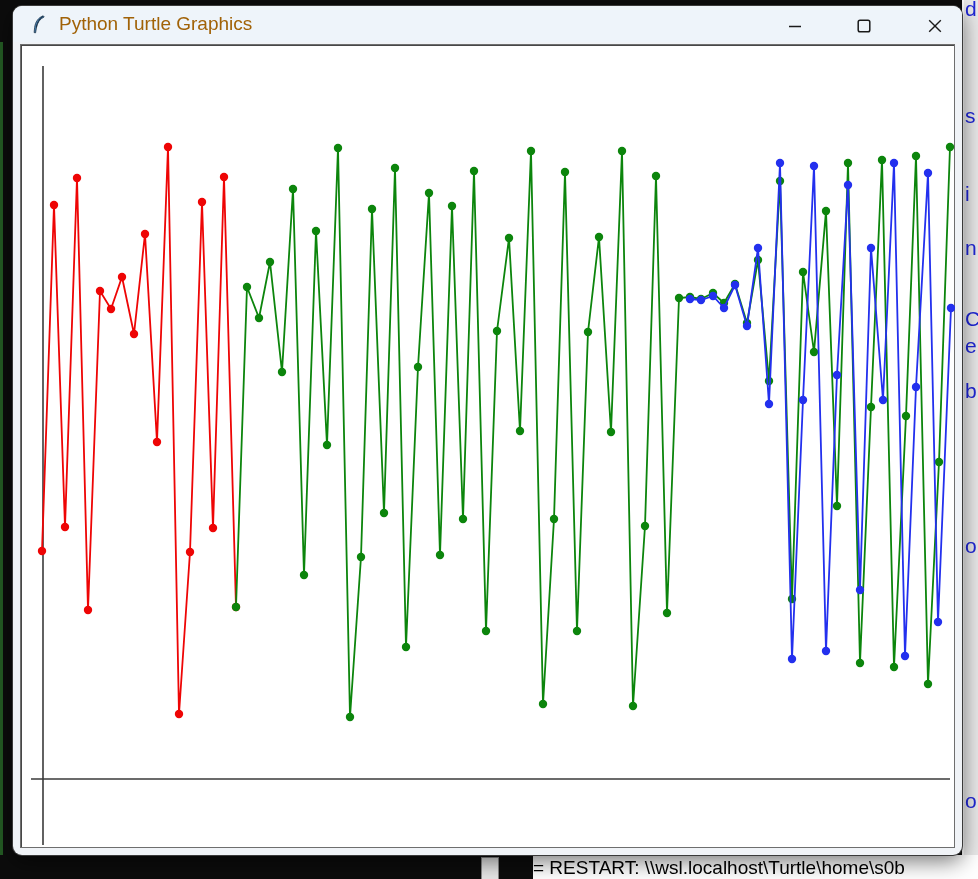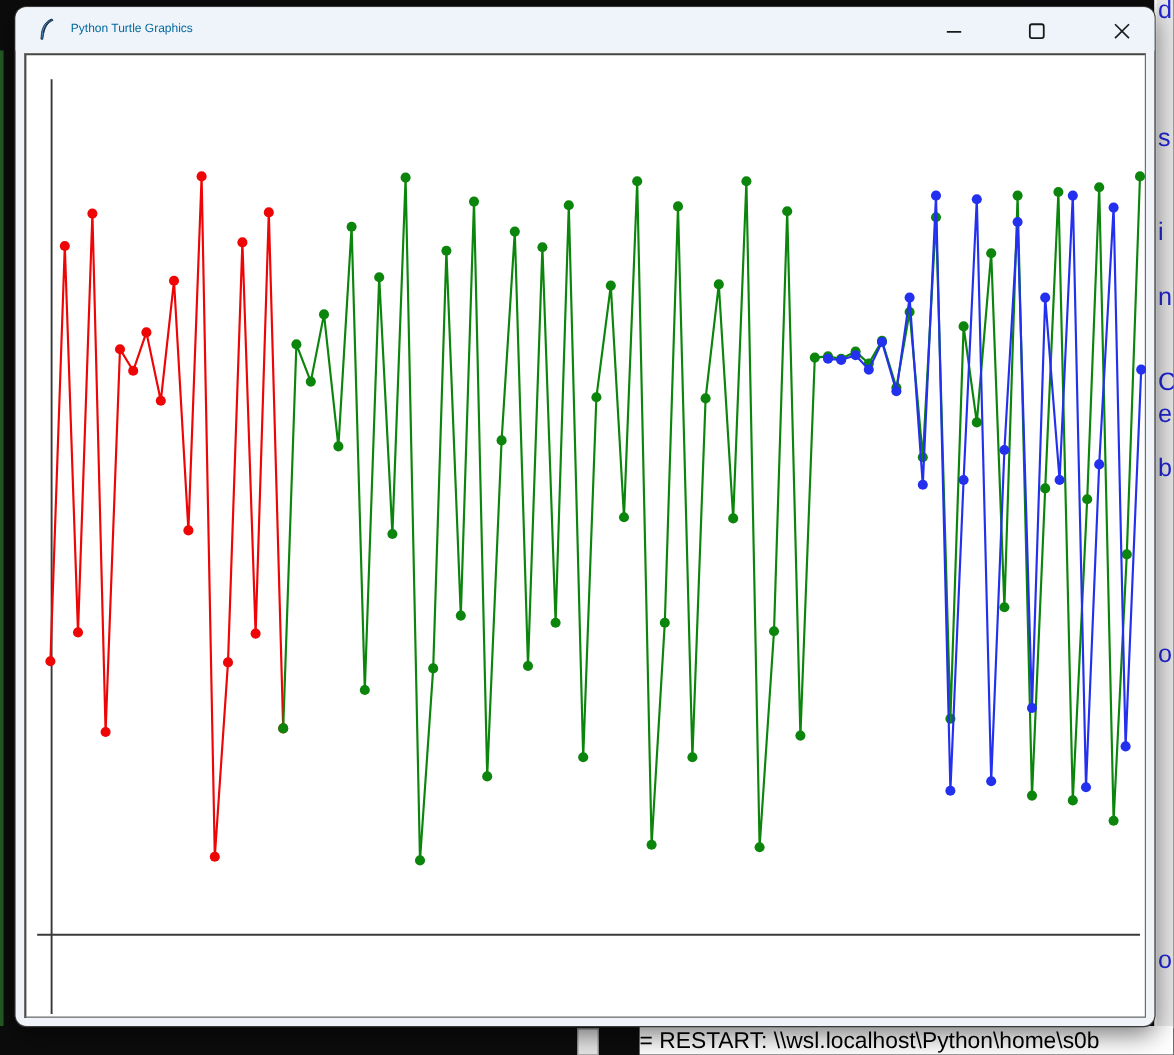--- a/index.html
+++ b/index.html
@@ -21,21 +21,21 @@
   .shell-text-area{position:absolute;left:533px;top:0;width:445px;height:24px;background:#ffffff;
                    overflow:hidden;}
   .shell-text{font-size:19px;color:#000;white-space:nowrap;line-height:25px;display:block;}
 
   
   .window{position:absolute;left:13px;top:6px;width:949px;height:849px;background:#f0f3f7;
           border-radius:9px;box-shadow:0 0 0 1px #3a3a3a,0 6px 22px rgba(0,0,0,.55);}
   .titlebar{position:absolute;left:0;top:0;width:100%;height:36px;background:#eef4fa;
             border-radius:9px 9px 0 0;display:flex;align-items:center;}
   .app-icon{margin-left:17px;width:18px;height:19px;flex:0 0 auto;}
-  .title{margin-left:11px;font-size:10px;color:#0369a1;}
+  .title{margin-left:11px;font-size:19px;color:#a16207;}
   .win-btn{position:absolute;top:11px;width:18px;height:18px;display:flex;align-items:center;
            justify-content:center;cursor:default;}
   .btn-min{right:158px;} .btn-max{right:89px;} .btn-close{right:18px;}
 
   .canvas{position:absolute;left:7px;top:38px;width:935px;height:804px;background:#ffffff;
           box-shadow:inset 0 0 0 1px #6e6e6e, inset 1px 1px 0 1px #474747;}
   .canvas svg{position:absolute;left:0;top:0;width:935px;height:804px;display:block;}
 </style>
 </head>
 <body>
@@ -52,21 +52,21 @@
       <span class="frag" style="top: 306px;">C</span>
       <span class="frag" style="top: 333px;">e</span>
       <span class="frag" style="top: 378px;">b</span>
       <span class="frag" style="top: 533px;">o</span>
       <span class="frag" style="top: 788px;">o</span>
     </div>
 
   <div class="bottom-strip">
     <div class="scroll-box"></div>
     <div class="shell-text-area">
-      <span class="shell-text">= RESTART: \\wsl.localhost\Python\home\s0b</span>
+      <span class="shell-text">= RESTART: \\wsl.localhost\Turtle\home\s0b</span>
     </div>
   </div>
 
   <div class="window">
 
     <div class="titlebar">
       <svg class="app-icon" viewBox="0 0 18 19">
         <defs>
           <linearGradient id="fg" x1="0" y1="0" x2="1" y2="1">
             <stop offset="0" stop-color="#7ab0dc"></stop>

